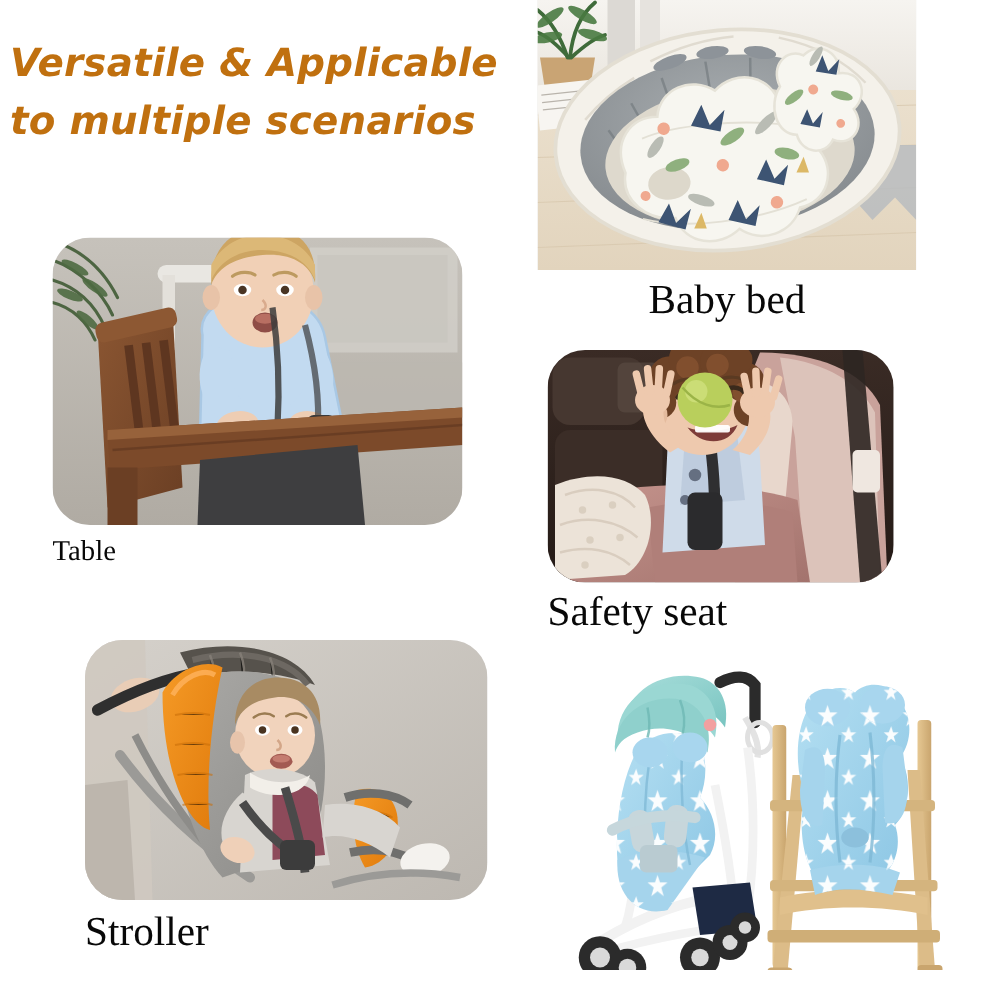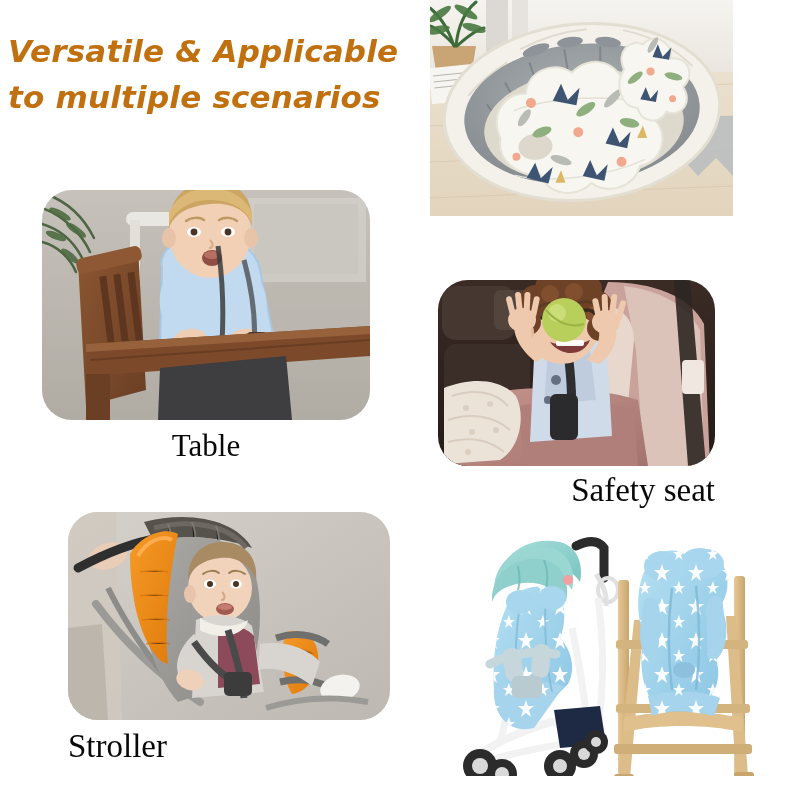--- a/index.html
+++ b/index.html
@@ -48,24 +48,24 @@
     font-weight: normal;
     color: #080808;
     white-space: nowrap;
   }
 
   
   #panel-babybed   { left: 430px; top: 0px;   width: 303px; height: 216px; }
   #cap-babybed     { left: 430px; top: 222px; width: 303px; text-align: center; font-size: 33px; }
 
   #panel-table     { left: 42px;  top: 190px; width: 328px; height: 230px; }
-  #cap-table       { left: 42px;  top: 428px; width: 328px; text-align: center; font-size: 31px; }
+  #cap-table       { left: 42px;  top: 428px; width: 328px; font-size: 23px; }
 
   #panel-safety    { left: 438px; top: 280px; width: 277px; height: 186px; }
-  #cap-safety      { left: 438px; top: 472px; width: 277px; text-align: right; font-size: 33px; }
+  #cap-safety      { left: 438px; top: 472px; width: 277px; text-align: left; font-size: 33px; }
 
   #panel-stroller  { left: 68px;  top: 512px; width: 322px; height: 208px; }
   #cap-stroller    { left: 68px;  top: 728px; width: 322px; text-align: left; font-size: 33px; }
 
   #panel-product   { left: 448px; top: 528px; width: 330px; height: 265px; background: #ffffff; }
 </style>
 </head>
 <body>
 
 <div id="page">
@@ -220,20 +220,21 @@
         <g fill="#f0a98f">
           <circle cx="222" cy="72" r="4"></circle>
           <circle cx="240" cy="102" r="3.5"></circle>
         </g>
         <g fill="#b9bcb4">
           <ellipse cx="228" cy="46" rx="9" ry="3" transform="rotate(-50 228 46)"></ellipse>
         </g>
       </g>
     </svg>
   </div>
+  <div id="cap-babybed" class="caption">Baby bed</div>
 
   <div id="panel-table" class="photo rounded">
     <svg viewBox="0 0 328 230" preserveAspectRatio="none">
       <defs>
         <linearGradient id="tbWall" x1="0" y1="0" x2="0" y2="1">
           <stop offset="0" stop-color="#c6c2bb"></stop>
           <stop offset="1" stop-color="#b0aba3"></stop>
         </linearGradient>
         <linearGradient id="tbWood" x1="0" y1="0" x2="1" y2="1">
           <stop offset="0" stop-color="#8b5632"></stop>

